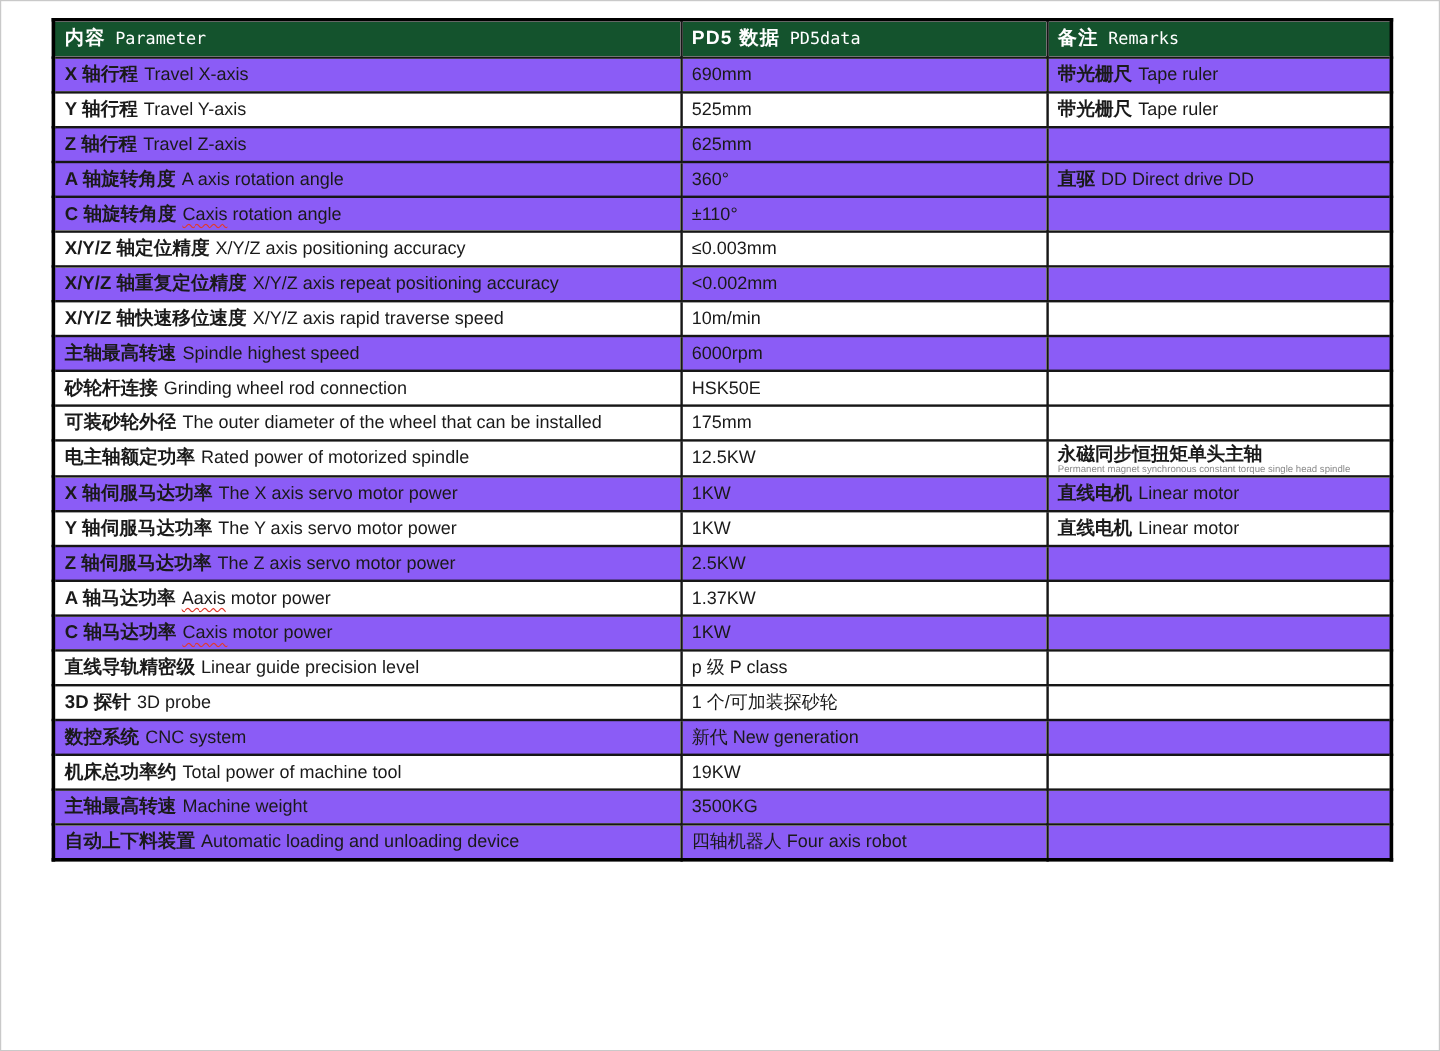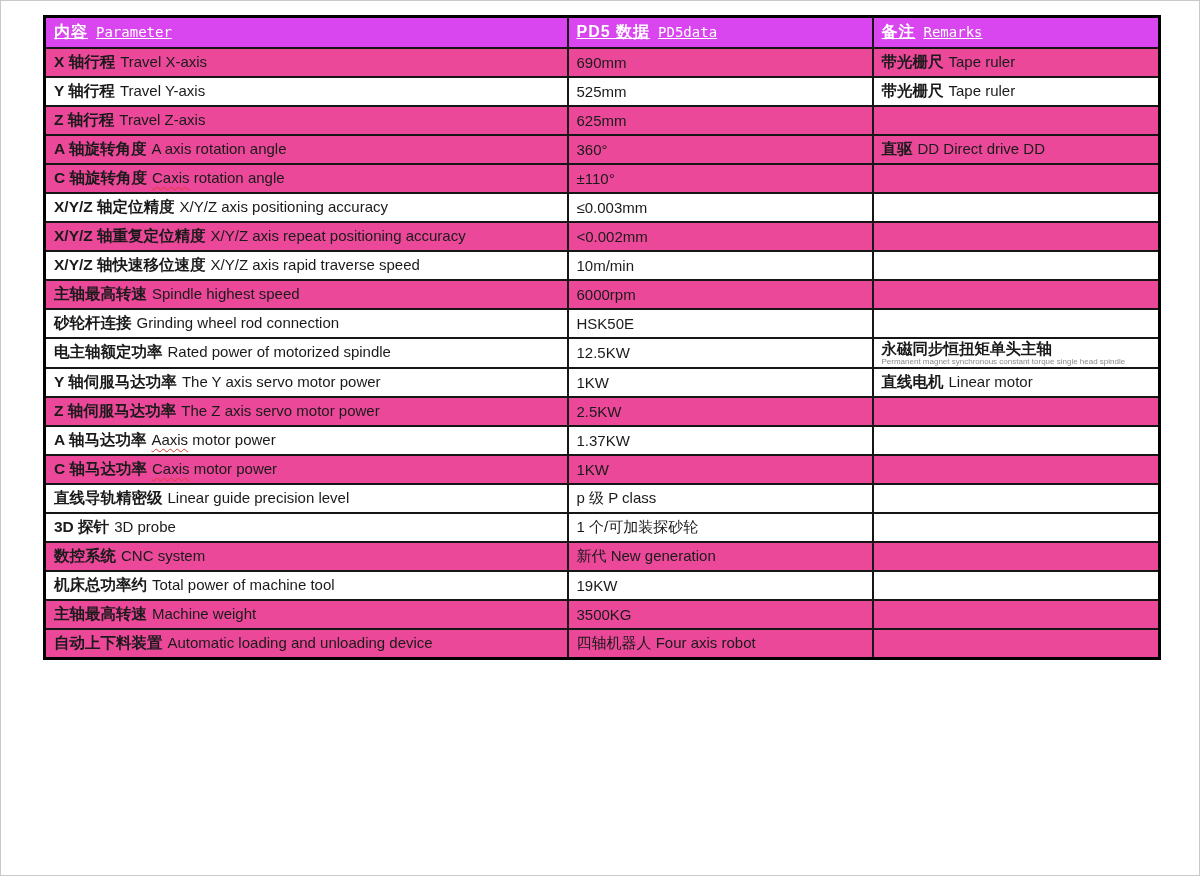--- a/index.html
+++ b/index.html
@@ -23,31 +23,30 @@
     border: 3px solid #000000;
   }
   th, td {
     border: 2px solid #161616;
     padding: 0 8px;
     vertical-align: middle;
     overflow: hidden;
     white-space: nowrap;
   }
   thead th {
-    background: #d946ef;
+    background: #14532d;
     color: #ffffff;
     height: 29px;
     text-align: left;
     font-weight: normal;
-    text-decoration: underline;
   }
   .hzh { font-weight: 600; font-size: 16px; letter-spacing: 1px; }
   .hen { font-family: "DejaVu Sans Mono", monospace; font-size: 14px; margin-left: 8px; }
   tbody td { height: 27px; font-size: 15px; background: #ffffff; }
-  tr.shaded td { background: #ec4899; }
+  tr.shaded td { background: #8b5cf6; }
   .zh { font-weight: 600; font-size: 15.5px; }
   .en { margin-left: 5px; }
   .wavy {
     text-decoration: underline wavy #e03a2f;
     text-decoration-thickness: 1px;
     text-underline-offset: 3px;
   }
   .sub {
     font-size: 8px;
     color: #8a8a8a;
@@ -124,23 +123,33 @@
           <td><span class="zh">主轴最高转速</span><span class="en">Spindle highest speed</span></td>
           <td><span>6000rpm</span></td>
           <td></td>
         </tr>
         <tr>
           <td><span class="zh">砂轮杆连接</span><span class="en">Grinding wheel rod connection</span></td>
           <td><span>HSK50E</span></td>
           <td></td>
         </tr>
         <tr>
+          <td><span class="zh">可装砂轮外径</span><span class="en">The outer diameter of the wheel that can be installed</span></td>
+          <td><span>175mm</span></td>
+          <td></td>
+        </tr>
+        <tr>
           <td><span class="zh">电主轴额定功率</span><span class="en">Rated power of motorized spindle</span></td>
           <td><span>12.5KW</span></td>
           <td><span class="zh">永磁同步恒扭矩单头主轴</span><div class="sub">Permanent magnet synchronous constant torque single head spindle</div></td>
+        </tr>
+        <tr class="shaded">
+          <td><span class="zh">X 轴伺服马达功率</span><span class="en">The X axis servo motor power</span></td>
+          <td><span>1KW</span></td>
+          <td><span class="zh">直线电机</span><span class="en">Linear motor</span></td>
         </tr>
         <tr>
           <td><span class="zh">Y 轴伺服马达功率</span><span class="en">The Y axis servo motor power</span></td>
           <td><span>1KW</span></td>
           <td><span class="zh">直线电机</span><span class="en">Linear motor</span></td>
         </tr>
         <tr class="shaded">
           <td><span class="zh">Z 轴伺服马达功率</span><span class="en">The Z axis servo motor power</span></td>
           <td><span>2.5KW</span></td>
           <td></td>

